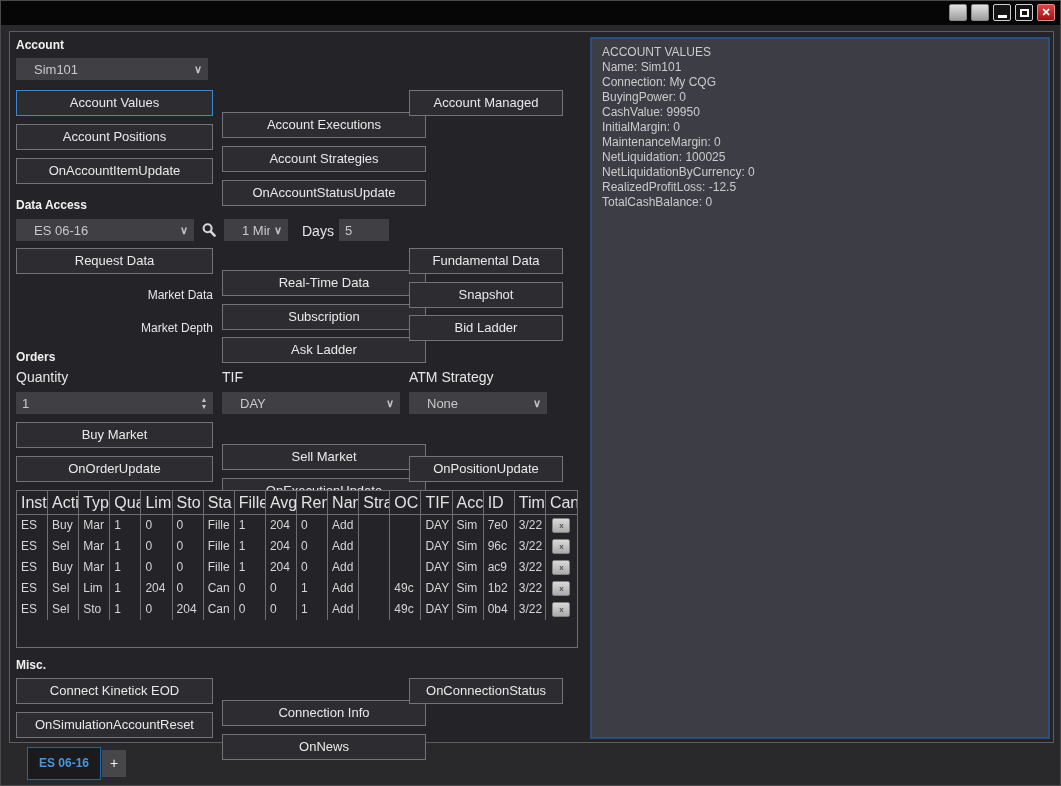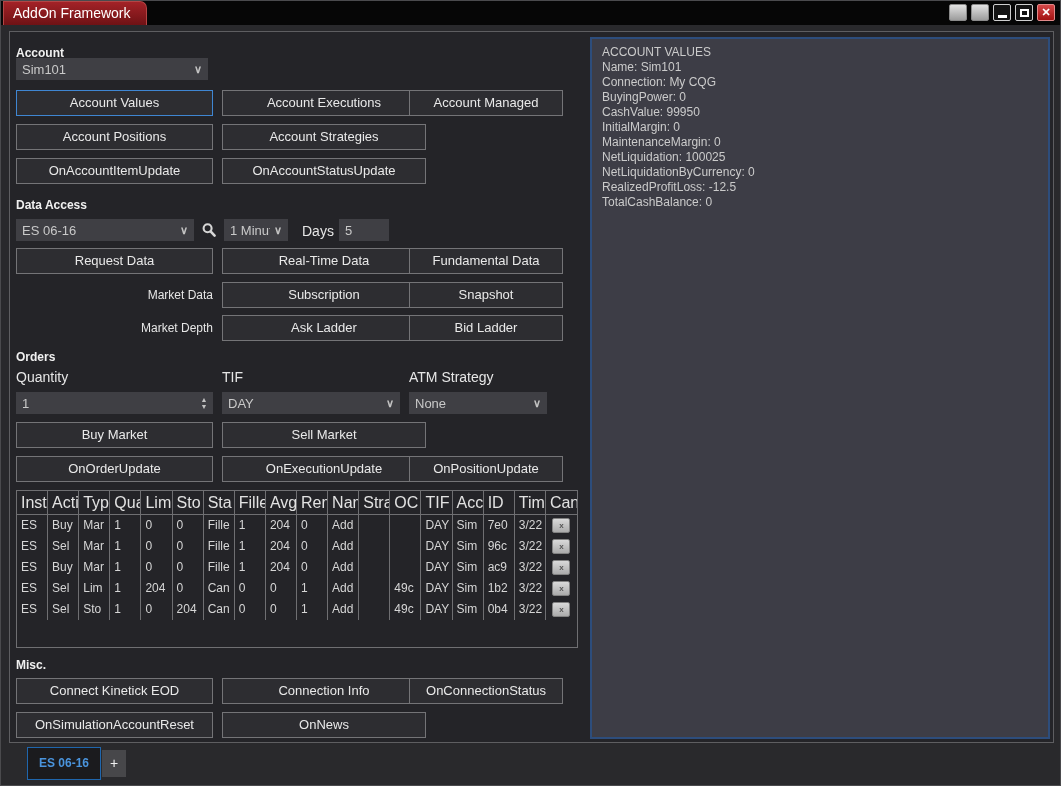--- a/index.html
+++ b/index.html
@@ -25,30 +25,30 @@
   .panel { position:absolute; left:8px; top:30px; width:1045px; height:712px;
     background:#242428; border:1px solid #5e5e61; }
 
   .sec-label { position:absolute; font-size:12px; font-weight:bold; color:#f0f0f0; }
   .sm-label  { position:absolute; font-size:14px; color:#e6e6e6;text-align:center; }
 
   .btn { position:absolute; height:26px; background:#2d2d31; border:1px solid #747477;
     color:#e9e9e9; font-size:13px; text-align:center; line-height:24px; cursor:default; }
   .btn.selected { border:1px solid #3f86d2; }
   .c1 { left:6px;  width:197px; }
-  .c2 { left:212px; width:204px; }
+  .c2 { left:212px; width:204px;margin-top:22px; }
   .c3 { left:399px; width:154px; }
   .y58{top:58px} .y92{top:92px} .y126{top:126px}
   .y216{top:216px} .y250{top:250px} .y283{top:283px}
   .y390{top:390px} .y424{top:424px}
   .y646{top:646px} .y680{top:680px}
 
   .dropdown { position:absolute; height:22px; background:#3f3f44; color:#c9c9c9;
     font-size:13px; display:flex; align-items:center; padding:0 6px; cursor:default; }
-  .dropdown .val { flex:1; overflow:hidden; white-space:nowrap; }
+  .dropdown .val { flex:1; overflow:hidden; white-space:nowrap;margin-left:12px; }
   .chev { color:#c2c2c2; font-size:11px; font-weight:bold; margin-left:4px; }
 
   .field { position:absolute; height:22px; background:#3f3f44; border:none; color:#c9c9c9;
     font-size:13px; padding:0 6px; font-family:"Liberation Sans",sans-serif; }
   .spinner { position:absolute; display:flex; flex-direction:column; justify-content:center;
     width:14px; height:22px; align-items:center; }
   .spinner span { font-size:7px; line-height:7px; color:#c2c2c2; cursor:default; }
 
   .right-label { position:absolute; height:26px; line-height:26px; text-align:right;
     font-size:12px; color:#e6e6e6; width:120px; left:83px; }
@@ -84,39 +84,38 @@
 
   .search-btn { position:absolute; left:188px; top:187px; width:22px; height:22px;
     display:flex; align-items:center; justify-content:center; cursor:default; }
 </style>
 </head>
 <body>
 
 <div class="window">
 
   <div class="titlebar">
-    <div class="title-tab">AddOn Framework</div>
     <div class="win-controls">
       <div class="win-btn gray"></div>
       <div class="win-btn gray"></div>
       <div class="win-btn dark">
           <span class="glyph-min"></span>
         </div>
       <div class="win-btn dark">
           <span class="glyph-max"></span>
         </div>
       <div class="win-btn close">
           <span>✕</span>
         </div>
     </div>
   </div>
 
   <div class="panel">
 
-    <div class="sec-label" style="left:6px;top:14px;">Account</div>
+    <div class="sec-label" style="left:6px;top:6px;">Account</div>
     <div class="dropdown" style="left:6px;top:26px;width:192px;">
       <span class="val">Sim101</span>
       <span class="chev">∨</span>
     </div>
     <button class="btn c1 y58 selected">Account Values</button>
     <button class="btn c2 y58">Account Executions</button>
     <button class="btn c3 y58">Account Managed</button>
     <button class="btn c1 y92">Account Positions</button>
     <button class="btn c1 y126">OnAccountItemUpdate</button>
     <button class="btn c2 y92">Account Strategies</button>

